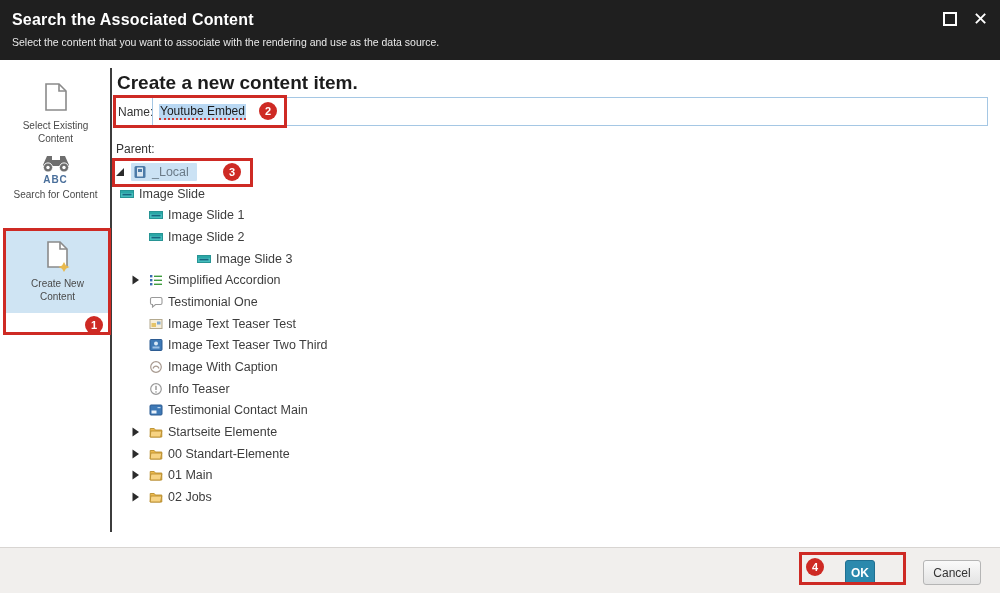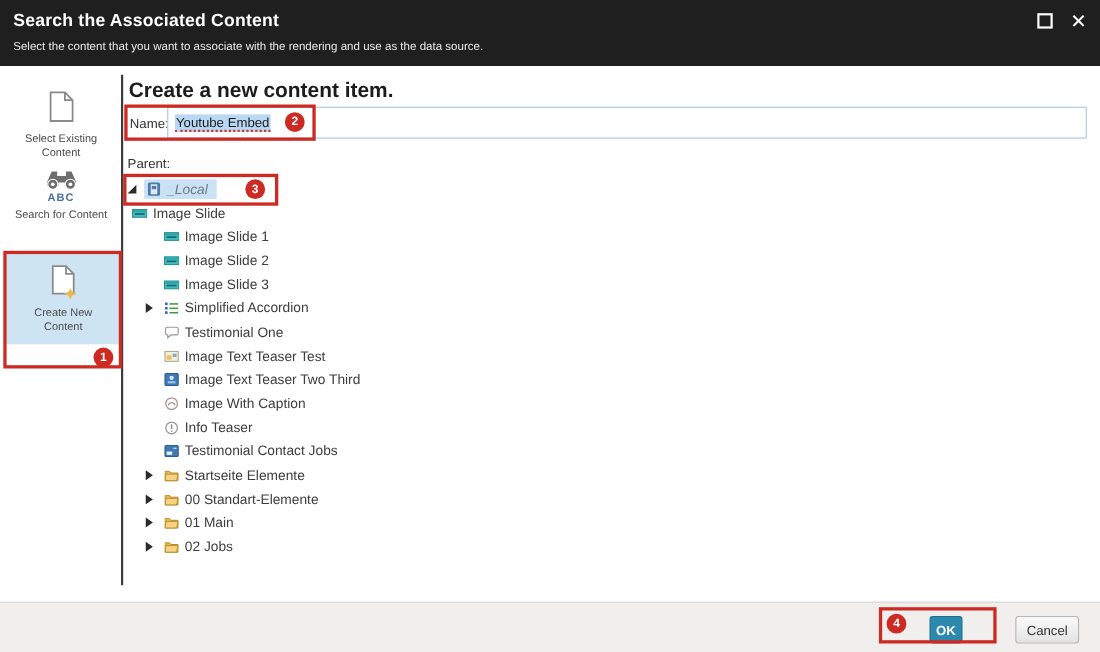--- a/index.html
+++ b/index.html
@@ -33,21 +33,21 @@
   .parent-label { position:absolute; left:116px; top:142px; font-size:12px; color:#333333; }
 
   
   .tree { position:absolute; left:0; top:161px; width:760px; }
   .tree-row { display:flex; align-items:center; height:21.7px; cursor:pointer; }
   .toggle { width:16px; height:12px; display:inline-flex; align-items:center; justify-content:flex-start; flex:0 0 16px; }
   .row-inner { display:inline-flex; align-items:center; padding:2px 8px 2px 2px; border-radius:1px; }
   .row-inner.selected { background:#cbe2f4; }
   .ticon { width:14px; height:14px; display:inline-flex; flex:0 0 14px; }
   .tlabel { font-size:12.5px; color:#3d3d3d; margin-left:5px; white-space:nowrap; }
-  .tlabel.italic { font-style:italic; color:#6b7b88; }
+  .tlabel.italic { color:#6b7b88; }
 
   
   .ftr { position:absolute; left:0; top:547px; width:1000px; height:46px; background:#f1efed; border-top:1px solid #d8d5d2; }
   .btn-ok { position:absolute; left:845px; top:12px; width:30px; height:25px; background:#2b89ad; border:1px solid #1f6f91; border-radius:3px; color:#ffffff; font-size:12px; font-weight:700; font-family:"Liberation Sans",sans-serif; cursor:pointer; }
   .btn-cancel { position:absolute; left:923px; top:12px; width:58px; height:25px; background:linear-gradient(#fafafa,#e3e3e3); border:1px solid #b5b5b5; border-radius:3px; color:#333333; font-size:12px; font-family:"Liberation Sans",sans-serif; cursor:pointer; }
 
   
   .anno { position:absolute; border:3px solid #ce2a24; pointer-events:none; }
   .anno-1 { left:3px; top:228px; width:108px; height:107px; }
   .anno-2 { left:113px; top:95px; width:174px; height:33px; }
@@ -167,21 +167,21 @@
           <span class="ticon">
             <svg width="14" height="14" viewBox="0 0 14 14">
               <rect x="0.5" y="3.5" width="13" height="7" fill="#45bdbd" stroke="#279494" stroke-width="1"></rect>
               <rect x="1" y="4" width="12" height="2" fill="#2aa7a7"></rect>
               <rect x="2.5" y="6.8" width="9" height="1.6" fill="#17657f"></rect>
             </svg>
           </span>
           <span class="tlabel">Image Slide 2</span>
         </span>
       </div>
-      <div class="tree-row" style="padding-left: 131px;">
+      <div class="tree-row" style="padding-left: 131px; gap: 48px;">
         <span class="toggle"></span>
         <span class="row-inner">
           <span class="ticon">
             <svg width="14" height="14" viewBox="0 0 14 14">
               <rect x="0.5" y="3.5" width="13" height="7" fill="#45bdbd" stroke="#279494" stroke-width="1"></rect>
               <rect x="1" y="4" width="12" height="2" fill="#2aa7a7"></rect>
               <rect x="2.5" y="6.8" width="9" height="1.6" fill="#17657f"></rect>
             </svg>
           </span>
           <span class="tlabel">Image Slide 3</span>
@@ -272,21 +272,21 @@
       <div class="tree-row" style="padding-left: 131px;">
         <span class="toggle"></span>
         <span class="row-inner">
           <span class="ticon">
             <svg width="14" height="14" viewBox="0 0 14 14">
               <rect x="1" y="2" width="12" height="10" rx="1" fill="#3e79b6" stroke="#2d5c92" stroke-width="1"></rect>
               <rect x="2.5" y="7.5" width="5" height="3" fill="#eaf2fa"></rect>
               <rect x="8.5" y="4" width="3" height="1.2" fill="#bcd6ee"></rect>
             </svg>
           </span>
-          <span class="tlabel">Testimonial Contact Jobs</span>
+          <span class="tlabel">Testimonial Contact Main</span>
         </span>
       </div>
       <div class="tree-row" style="padding-left: 131px;">
         <span class="toggle">
           <svg width="9" height="10" viewBox="0 0 9 10">
             <path d="M1.5 0.5l6.5 4.5-6.5 4.5z" fill="#2b2b2b"></path>
           </svg>
         </span>
         <span class="row-inner">
           <span class="ticon">

